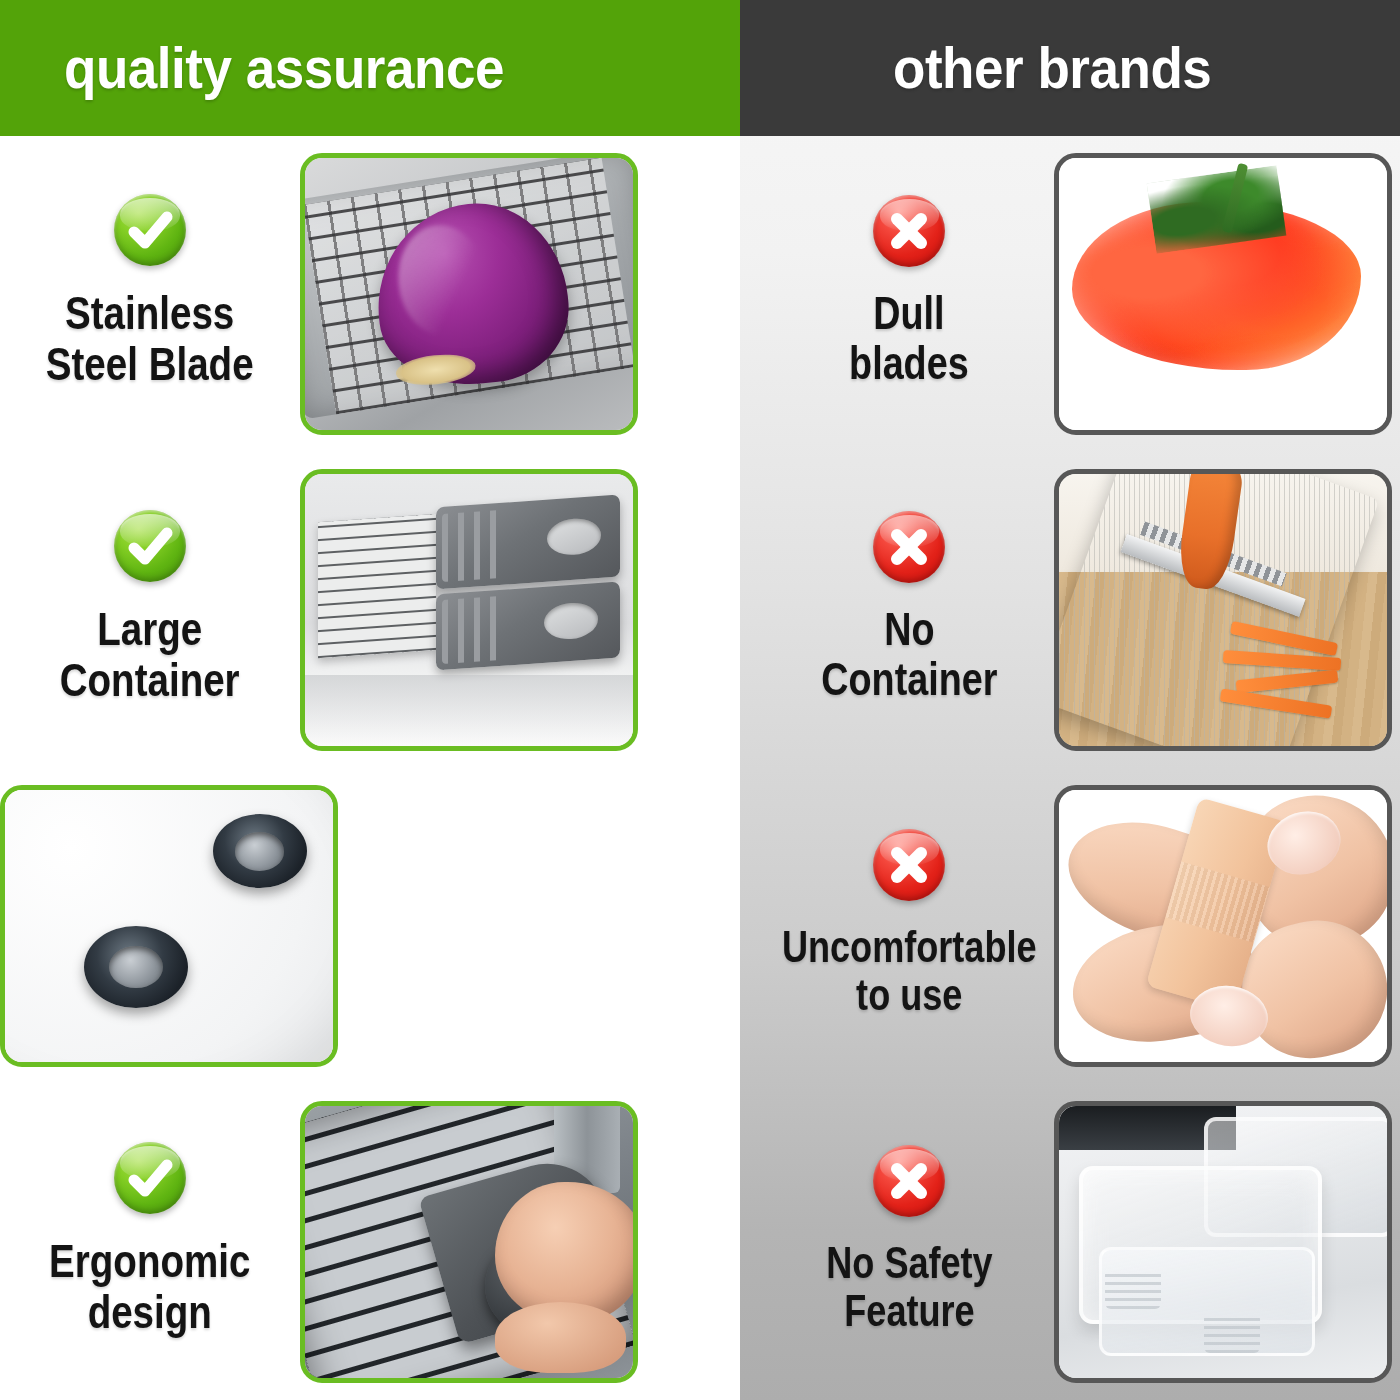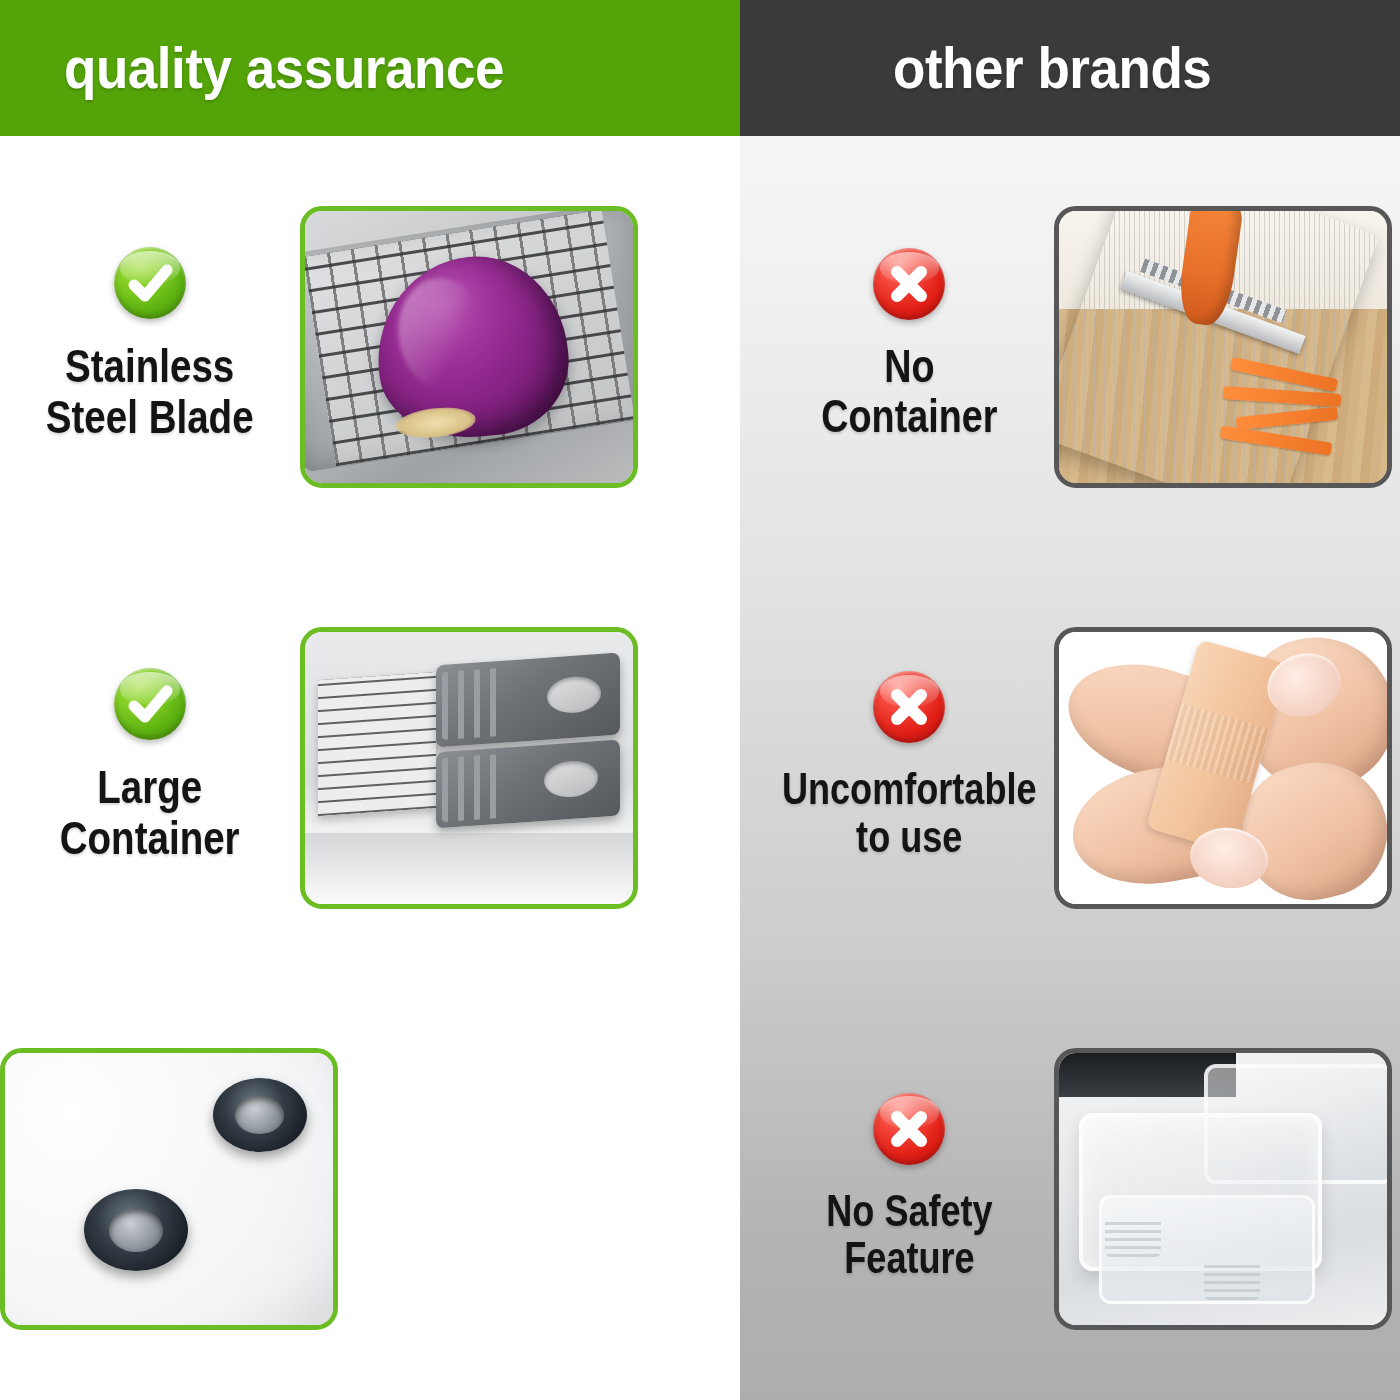--- a/index.html
+++ b/index.html
@@ -322,32 +322,74 @@
       <div class="row">
         <div class="pic pic-left">
           <div class="scene s3">
             <div class="curve"></div>
             <div class="ring r1"></div>
             <div class="ring r2"></div>
           </div>
         </div>
       </div>
 
+      <div class="row">
+        <div class="label-cell">
+          <div class="badge check">
+            <svg viewBox="0 0 72 72">
+                <path d="M20 38 L31 49 L53 23" fill="none" stroke="#ffffff" stroke-width="11" stroke-linecap="round" stroke-linejoin="round"></path>
+              </svg>
+          </div>
+          <div class="feat-text">Ergonomic
+design</div>
+        </div>
+        <div class="pic pic-left">
+          <div class="scene s4">
+            <div class="wetmesh"></div>
+            <div class="pipe"></div>
+            <div class="handle"></div>
+            <div class="knob"></div>
+            <div class="thumb"></div>
+            <div class="thumb2"></div>
+          </div>
+        </div>
+      </div>
 
     </div>
   </div>
 
   <div class="col col-right">
 
     <div class="hdr hdr-right">
       <div class="hdr-title">other brands</div>
     </div>
 
     <div class="rows">
 
+      <div class="row">
+        <div class="label-cell">
+          <div class="badge cross">
+            <svg viewBox="0 0 72 72">
+                <g stroke="#ffffff" stroke-width="12" stroke-linecap="round">
+              <line x1="24" y1="24" x2="48" y2="48"></line>
+                  <line x1="48" y1="24" x2="24" y2="48"></line>
+            </g>
+              </svg>
+          </div>
+          <div class="feat-text">Dull
+blades</div>
+        </div>
+        <div class="pic pic-right">
+          <div class="scene sr1">
+            <div class="mush"></div>
+              <div class="stem"></div>
+              <div class="stalk"></div>
+          </div>
+        </div>
+      </div>
 
       <div class="row">
         <div class="label-cell">
           <div class="badge cross">
             <svg viewBox="0 0 72 72">
                 <g stroke="#ffffff" stroke-width="12" stroke-linecap="round">
               <line x1="24" y1="24" x2="48" y2="48"></line>
                   <line x1="48" y1="24" x2="24" y2="48"></line>
             </g>
               </svg>

